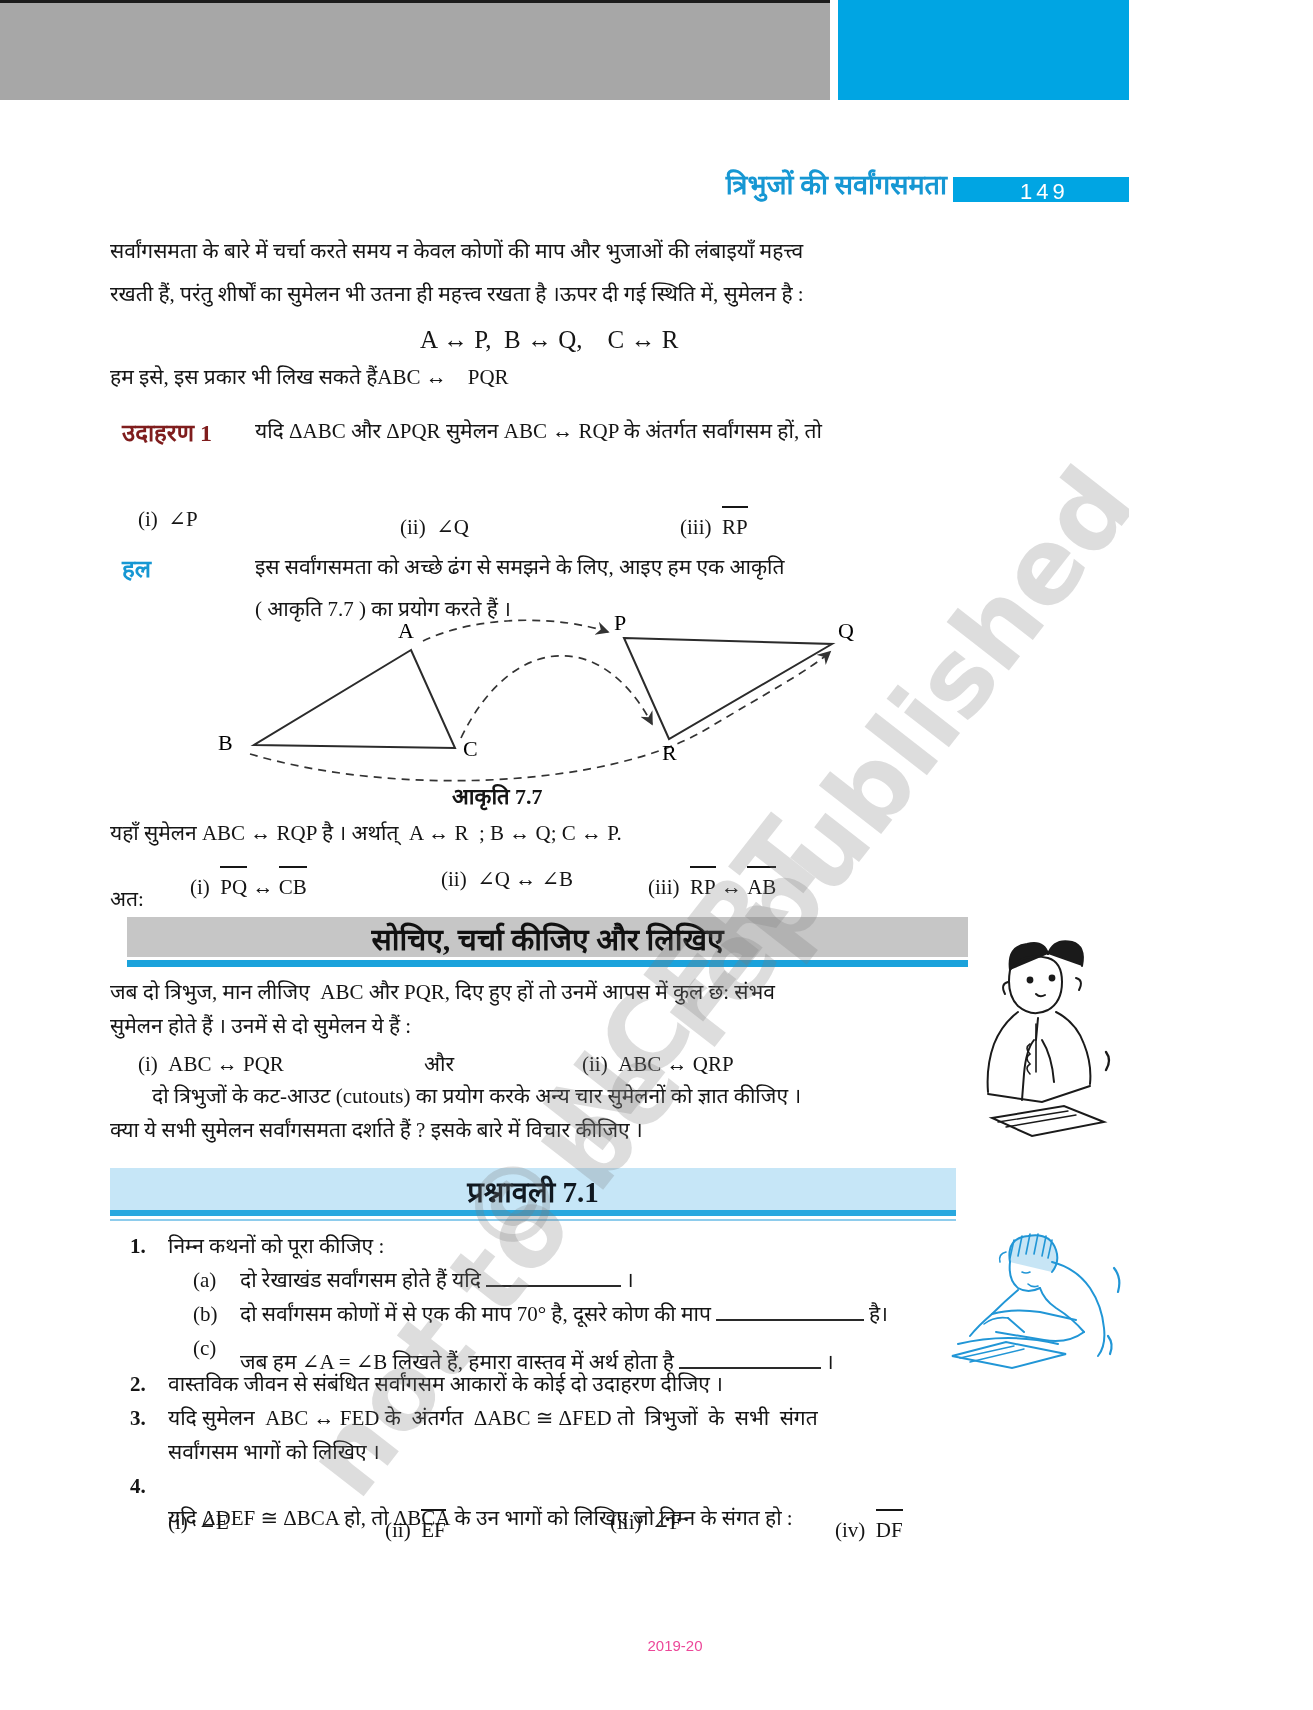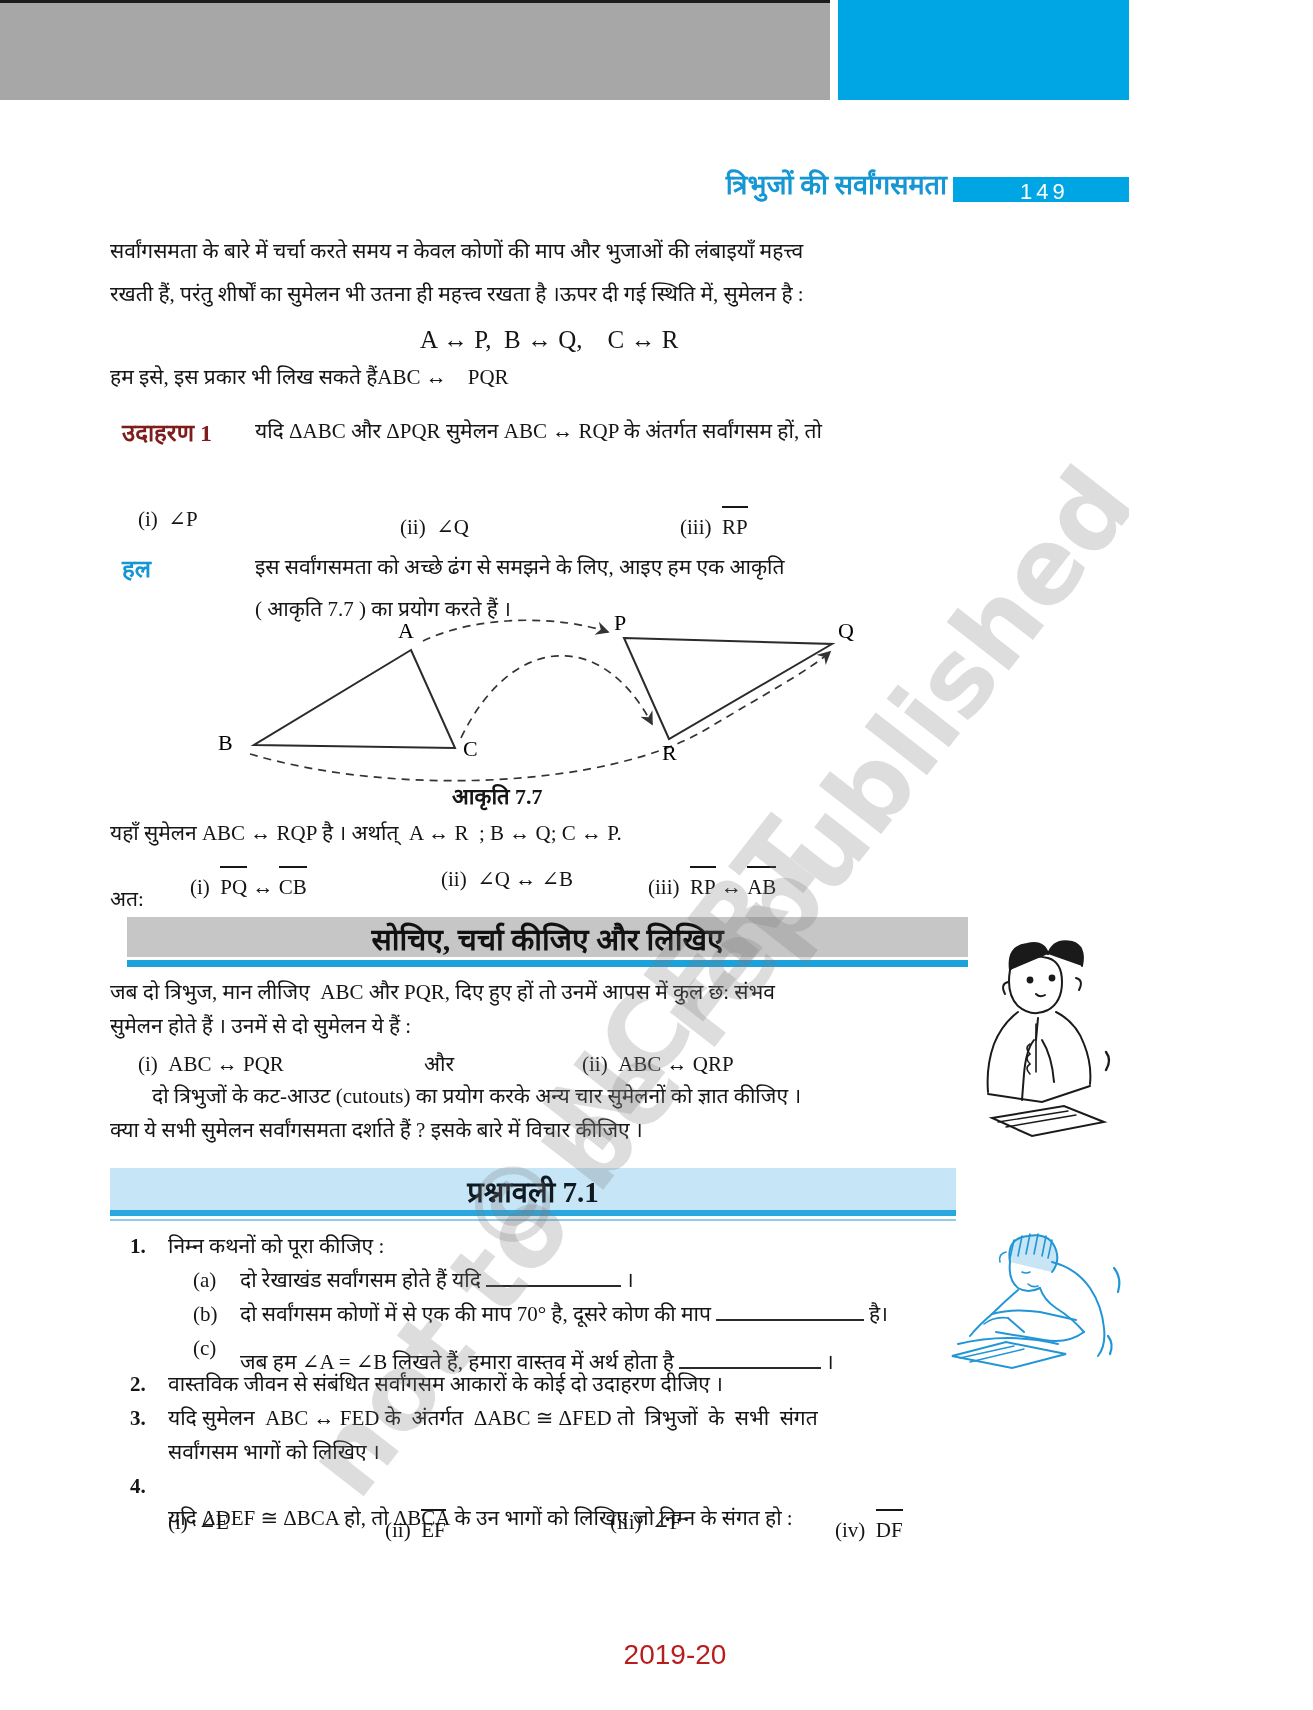--- a/index.html
+++ b/index.html
@@ -193,21 +193,21 @@
       <path d="M60,90 L76,104"></path>
       <path d="M10,116 Q60,104 110,116"></path>
       <path d="M4,128 L58,114 L118,126 L64,140 Z"></path>
       <path d="M12,130 L66,118 M22,134 L76,121" stroke-width="1.4"></path>
       <path d="M166,40 q8,10 4,24" stroke-width="2.2"></path>
       <path d="M160,108 q6,8 2,18" stroke-width="2.2"></path>
       <path d="M58,24 q-8,2 -6,10" stroke-width="1.6"></path>
     </g>
   </svg>
 
-  <div class="t" style="left:620px;top:1637px;width:110px;text-align:center;font-size:28px;color:#b91c1c;font-family:'Liberation Sans',sans-serif;">2019-20</div>
+  <div class="t" style="left:620px;top:1637px;width:110px;text-align:center;font-size:15px;color:#ec4899;font-family:'Liberation Sans',sans-serif;">2019-20</div>
 
   <div class="bar" style="left:1296px;top:1672px;width:17px;height:3px;background:#15364f;"></div>
   <div class="bar" style="left:1304px;top:1680px;width:3px;height:30px;background:#15364f;"></div>
 
   <div class="wm" style="left:482px;top:1185px;">© NCERT</div>
   <div class="wm" style="left:330px;top:1420px;">not to be republished</div>
 
 </div>
 
 </body></html>

